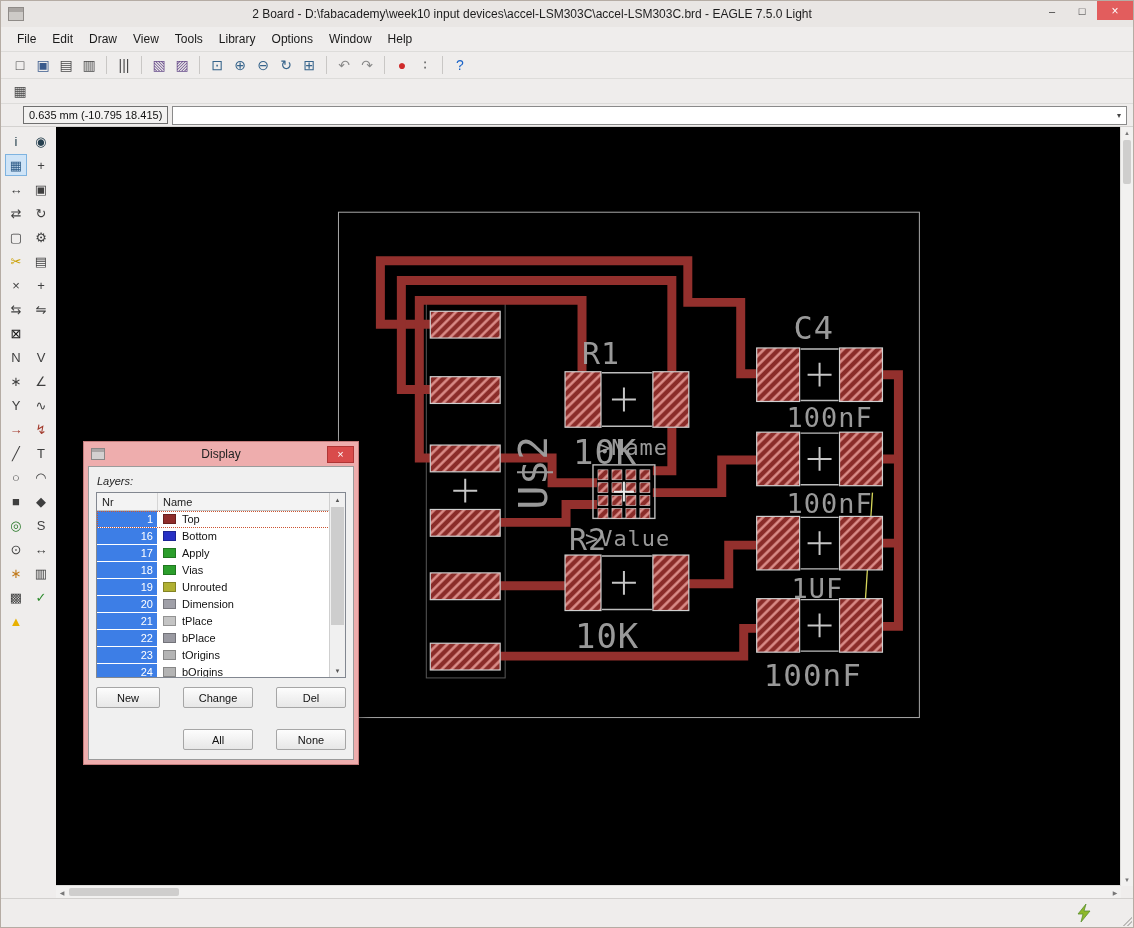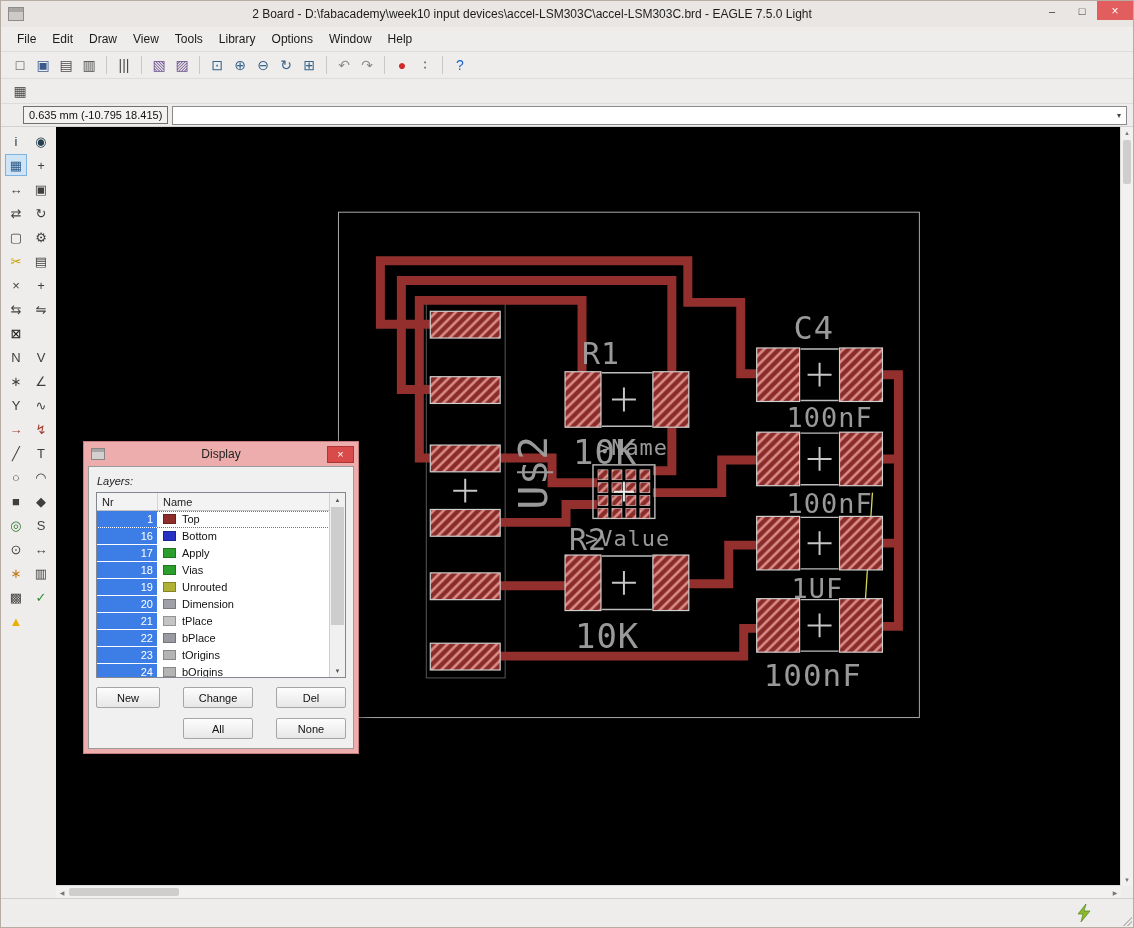--- a/index.html
+++ b/index.html
@@ -72,21 +72,21 @@
   .layer-table th{font-weight:normal;text-align:left;background:#f3f3f3;border-right:1px solid #d5d5d5;border-bottom:1px solid #c2c2c2;padding:1px 5px;height:15px;color:#222;}
   th.nr-col{width:50px;}
   .layer-table td{padding:0 4px;height:16px;white-space:nowrap;overflow:hidden;color:#111;}
   td.nr{background:#3d7ee6;color:#fff;text-align:right;border-bottom:1px solid #fff;border-right:1px solid #fff;}
   .sw{display:inline-block;width:13px;height:10px;margin:0 6px 0 1px;vertical-align:-1px;border:1px solid rgba(0,0,0,.25);box-sizing:border-box;}
   tr.selected{outline:1px dotted #cc5533;outline-offset:-1px;}
   .tscroll{position:absolute;right:0;top:0;bottom:0;width:15px;background:#f0f0f0;border-left:1px solid #cfcfcf;}
   .tarrow{position:absolute;left:0;width:15px;height:13px;display:flex;align-items:center;justify-content:center;font-size:6px;color:#555;}
   .ta-up{top:0;} .ta-down{bottom:0;}
   .tthumb{position:absolute;left:1px;right:1px;top:14px;height:118px;background:#cdcdcd;}
-  .btn-grid{display:grid;grid-template-columns:64px 70px 70px;justify-content:space-between;row-gap:10px;margin-top:9px;}
+  .btn-grid{display:grid;grid-template-columns:64px 70px 70px;justify-content:space-between;row-gap:21px;margin-top:9px;}
   .btn-grid.second{margin-top:13px;}
   .btn{height:21px;display:flex;align-items:center;justify-content:center;font-size:11px;color:#111;background:linear-gradient(#fdfdfd,#e7e7e7);border:1px solid #a6a6a6;border-radius:2px;box-sizing:border-box;}
   .b-all{grid-column:2;} .b-none{grid-column:3;}
   .btn.ok{border-color:#3d7ee6;box-shadow:inset 0 0 0 1px #a9c9f0;}
 
   
   .outline{fill:none;stroke:#a9a9a9;stroke-width:1;}
   .dim{fill:none;stroke:#585858;stroke-width:1;}
   .trace{fill:none;stroke-width:9;}
   .pad{stroke:#cfcfcf;stroke-width:1.2;}

